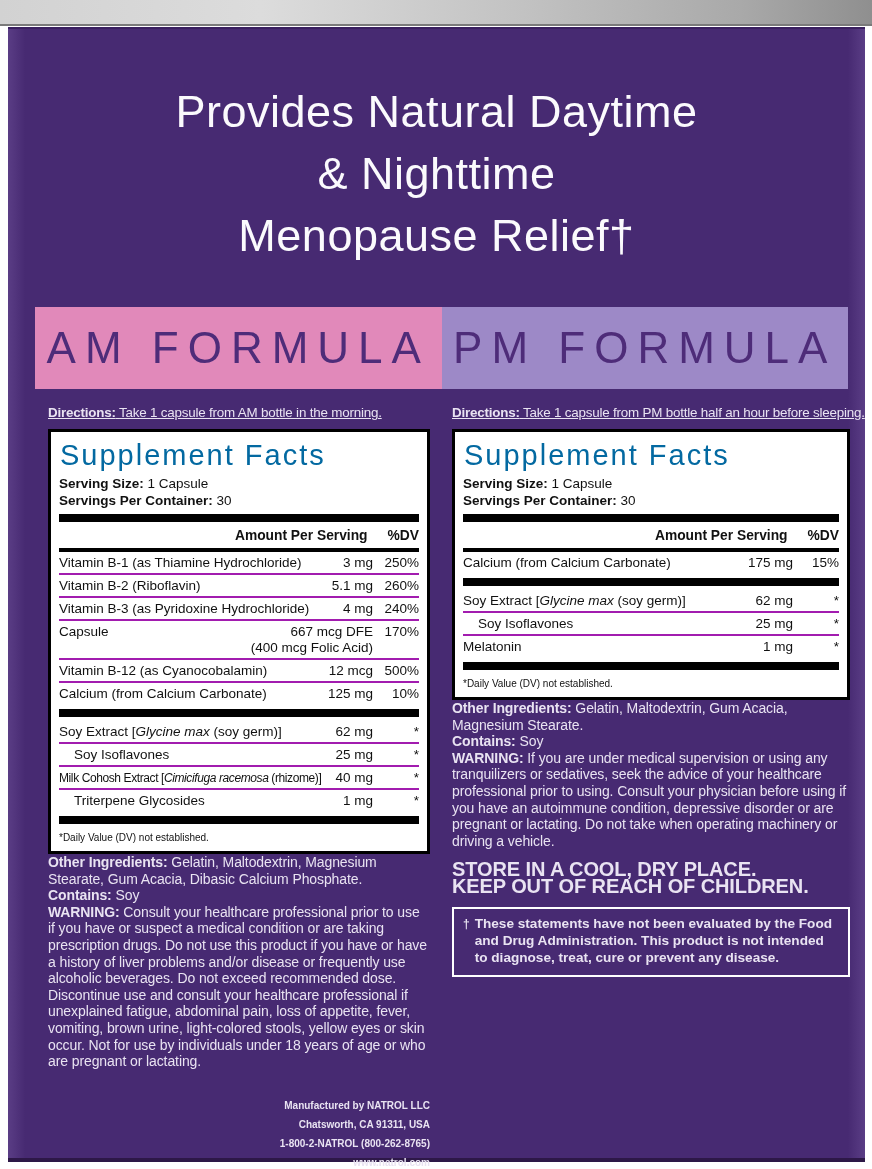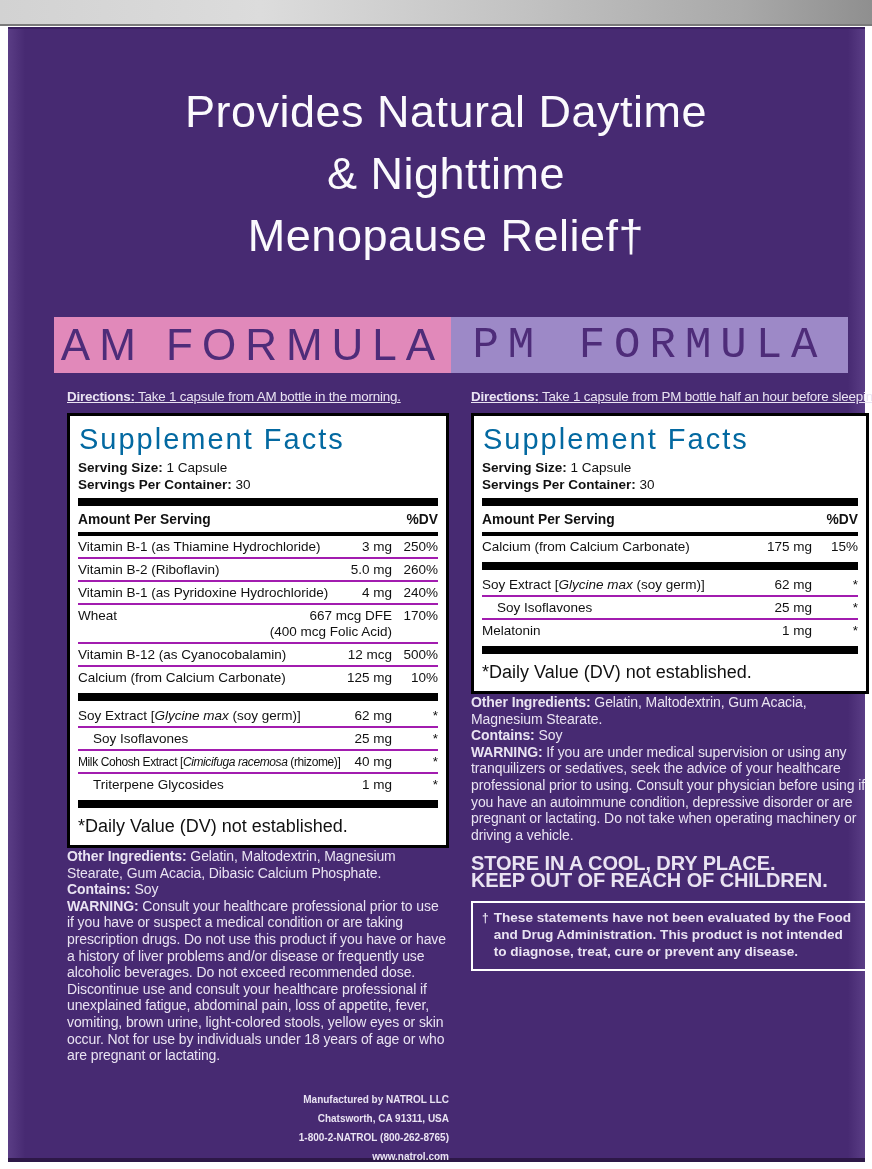--- a/index.html
+++ b/index.html
@@ -6,55 +6,55 @@
   html,body { width:872px; }
   body { font-family:"Liberation Sans", sans-serif; background:#ffffff; }
   .page { position:relative; width:872px; height:1169px; overflow:hidden; background:#fff; }
 
   .cap { position:absolute; top:0; left:0; width:872px; height:26px;
          background:linear-gradient(to right,#d2d2d2 0%,#dcdcdc 30%,#c2c2c2 60%,#a9a9a9 85%,#8f8f8f 100%);
          border-bottom:2px solid #7a7a7a; }
 
   .label { position:absolute; top:27px; left:8px; right:7px; bottom:7px;
            background:linear-gradient(to right,#5a3d85 0%,#472a72 2%,#472a72 98%,#5a3d85 100%);
-           border-bottom:4px solid #2d1847; border-top:2px solid #3a2060;padding-left:19px; }
+           border-bottom:4px solid #2d1847; border-top:2px solid #3a2060; }
 
   .headline { margin-top:52px; text-align:center; color:#fbfafd;
               font-size:45px; line-height:62px; letter-spacing:0.5px; font-weight:400; }
 
-  .banners { display:flex; margin:50px 17px 0 27px; height:56px; }
+  .banners { display:flex; margin:40px 17px 0 27px; height:82px; }
   .banner { flex:1; display:flex; align-items:center; justify-content:center;
             font-size:44px; letter-spacing:9px; color:#4e2c79; font-weight:400; }
   .banner.am { background:#e189ba; }
-  .banner.pm { background:#9d89c7;font-family:Liberation Mono, monospace; }
+  .banner.pm { background:#9d89c7; }
 
   .cols { display:flex; margin:16px 16px 0 40px; gap:22px; color:#e9e3f2; }
   .col.left  { width:382px; flex:0 0 382px; }
   .col.right { width:398px; flex:0 0 398px; }
 
   .directions { font-size:13.4px; letter-spacing:-0.2px; margin-bottom:9px; white-space:nowrap;text-decoration:underline; }
   .directions b { font-weight:700; }
 
   .facts { background:#fff; border:3px solid #000; color:#111; padding:6px 8px 7px 8px; }
   .sf-title { font-size:29px; letter-spacing:2px; font-weight:400; color:#0369a1; margin:1px 0 4px 1px; }
   .serving { font-size:13.5px; line-height:16.5px; }
   .serving b { font-weight:700; }
   .bar { background:#000; }
   .bar.thick { height:8px; margin:5px 0 4px 0; }
   .bar.med   { height:4px; margin:3px 0 0 0; }
-  .sf-head { display:flex; justify-content:space-between; font-size:13.8px; font-weight:700; padding:2px 0; }
+  .sf-head { display:flex; justify-content:flex-end; font-size:13.8px; font-weight:700; padding:2px 0;gap:20px; }
   .row { display:flex; align-items:flex-start; font-size:13.5px; line-height:16px;
          padding:2.5px 0; border-top:2px solid #a21caf; }
   .row.first { border-top:none; }
   .row .nm { flex:1; }
   .row .nm.ind { padding-left:15px; }
   .row .amt { margin-left:auto; text-align:right; white-space:nowrap; }
   .row .dv { width:46px; text-align:right; white-space:nowrap; }
   .row.tight .nm { font-size:12px; letter-spacing:-0.4px; }
-  .sf-foot { font-size:18px; padding:4px 0 1px 0; }
+  .sf-foot { font-size:10px; padding:4px 0 1px 0; }
 
   .body-p { font-size:14px; line-height:16.6px; letter-spacing:-0.1px; }
   .body-p b { font-weight:700; }
   .store-p { font-size:20px; font-weight:700; line-height:17px; margin-top:12px; letter-spacing:-0.1px; }
 
   .mfg { margin-top:26px; text-align:right; font-weight:700; font-size:10px; line-height:19px; }
 
   .fda-box { border:2px solid #fff; margin-top:12px; padding:7px 9px 8px 7px;
              display:flex; font-weight:700; font-size:13.6px; line-height:16.8px; }
   .fda-box .dagger { padding:0 5px 0 2px; font-size:12px; }
@@ -93,30 +93,30 @@
             </div>
           <div class="bar med"></div>
 
           <div class="row first">
             <span class="nm">Vitamin B-1 (as Thiamine Hydrochloride)</span>
             <span class="amt">3 mg</span>
             <span class="dv">250%</span>
           </div>
           <div class="row">
             <span class="nm">Vitamin B-2 (Riboflavin)</span>
-            <span class="amt">5.0 mg</span>
+            <span class="amt">5.1 mg</span>
             <span class="dv">260%</span>
           </div>
           <div class="row">
-            <span class="nm">Vitamin B-1 (as Pyridoxine Hydrochloride)</span>
+            <span class="nm">Vitamin B-3 (as Pyridoxine Hydrochloride)</span>
             <span class="amt">4 mg</span>
             <span class="dv">240%</span>
           </div>
           <div class="row">
-            <span class="nm">Wheat</span>
+            <span class="nm">Capsule</span>
             <span class="amt"><span>667 mcg DFE</span><br><span>(400 mcg Folic Acid)</span></span>
             <span class="dv">170%</span>
           </div>
           <div class="row">
             <span class="nm">Vitamin B-12 (as Cyanocobalamin)</span>
             <span class="amt">12 mcg</span>
             <span class="dv">500%</span>
           </div>
           <div class="row">
             <span class="nm">Calcium (from Calcium Carbonate)</span>

